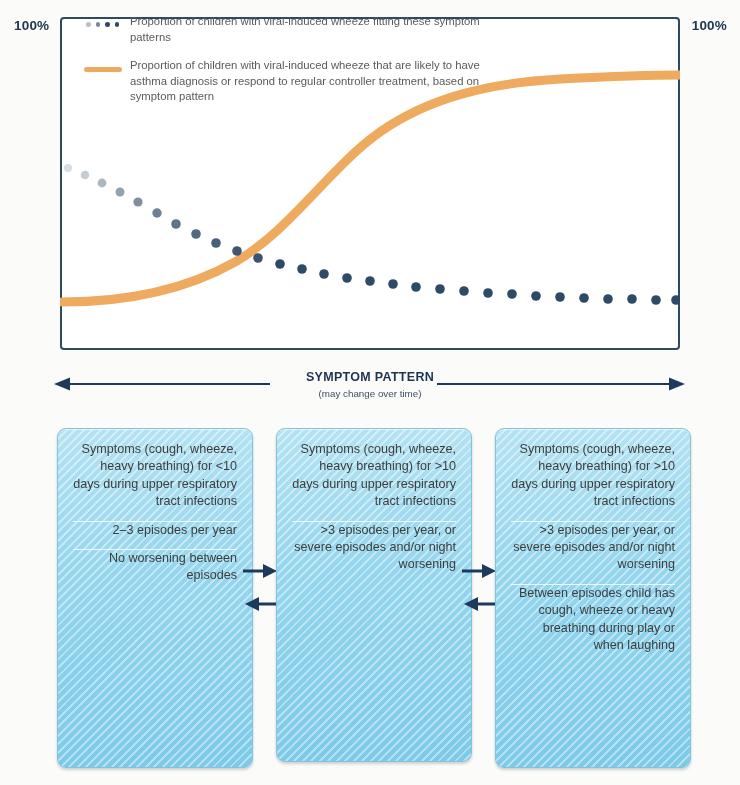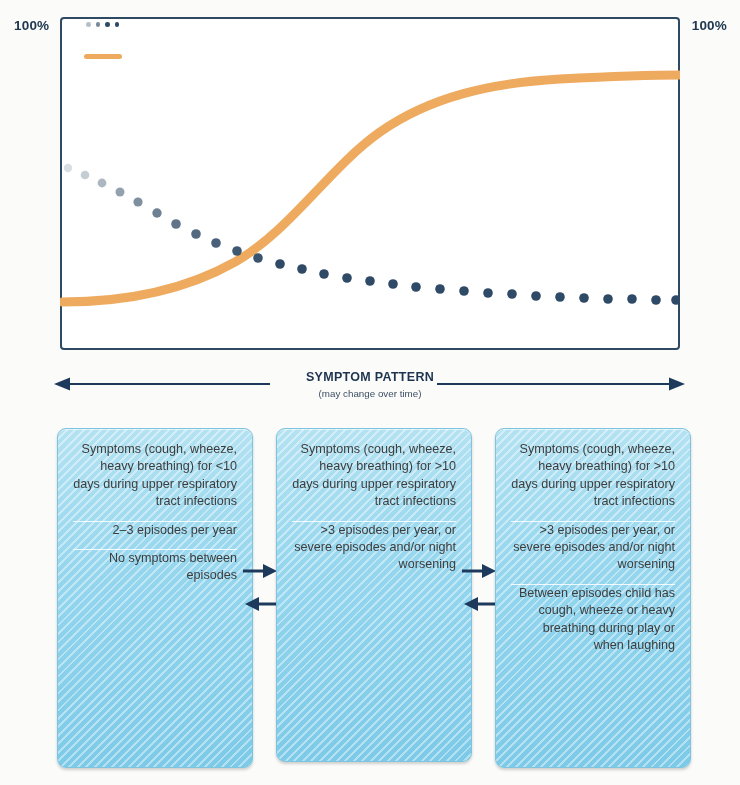--- a/index.html
+++ b/index.html
@@ -215,25 +215,27 @@
     <div id="legend">
       <div class="legend-row">
         <div class="legend-marker">
           <div class="legend-dots">
               <i></i>
               <i></i>
               <i></i>
               <i></i>
             </div>
         </div>
+        <div class="legend-text">Proportion of children with viral-induced wheeze fitting these symptom patterns</div>
       </div>
       <div class="legend-row">
         <div class="legend-marker">
           <div class="legend-line"></div>
         </div>
+        <div class="legend-text">Proportion of children with viral-induced wheeze that are likely to have asthma diagnosis or respond to regular controller treatment, based on symptom pattern</div>
       </div>
     </div>
   </div>
 
   <div id="pattern-band">
     <svg class="band-arrow-svg" id="band-arrow-left" width="218" height="20">
       <line x1="14" y1="10" x2="216" y2="10" stroke="#1d3a5c" stroke-width="2.2"></line>
       <polygon points="0,10 16,3.5 16,16.5" fill="#1d3a5c"></polygon>
     </svg>
     <div id="pattern-title">SYMPTOM PATTERN</div>
@@ -242,21 +244,21 @@
       <line x1="0" y1="10" x2="234" y2="10" stroke="#1d3a5c" stroke-width="2.2"></line>
       <polygon points="248,10 232,3.5 232,16.5" fill="#1d3a5c"></polygon>
     </svg>
   </div>
 
   <div id="boxes">
 
     <div class="sym-box" id="box-1">
       <div class="box-item">Symptoms (cough, wheeze, heavy breathing) for &lt;10 days during upper respiratory tract infections</div>
       <div class="box-item">2–3 episodes per year</div>
-      <div class="box-item">No symptoms between episodes</div>
+      <div class="box-item">No worsening between episodes</div>
     </div>
 
     <svg class="connector" id="conn-1" width="36" height="56">
       <line x1="0" y1="10" x2="22" y2="10" stroke="#1d3a5c" stroke-width="3"></line>
       <polygon points="34,10 20,3 20,17" fill="#1d3a5c"></polygon>
       <line x1="36" y1="43" x2="14" y2="43" stroke="#1d3a5c" stroke-width="3"></line>
       <polygon points="2,43 16,36 16,50" fill="#1d3a5c"></polygon>
     </svg>
 
     <div class="sym-box" id="box-2">

